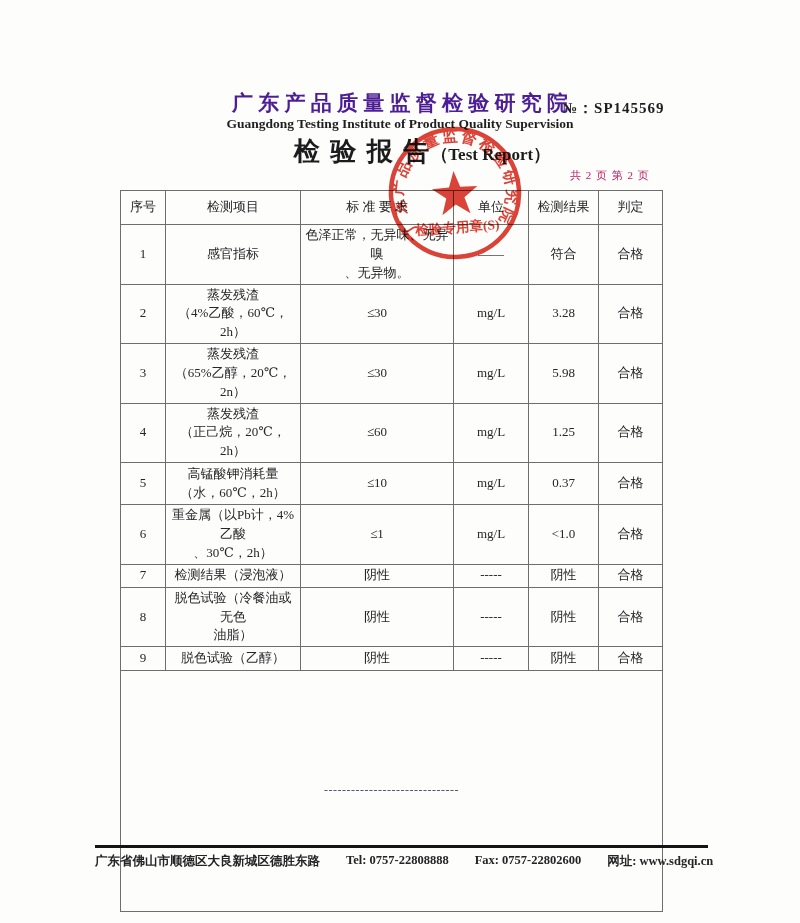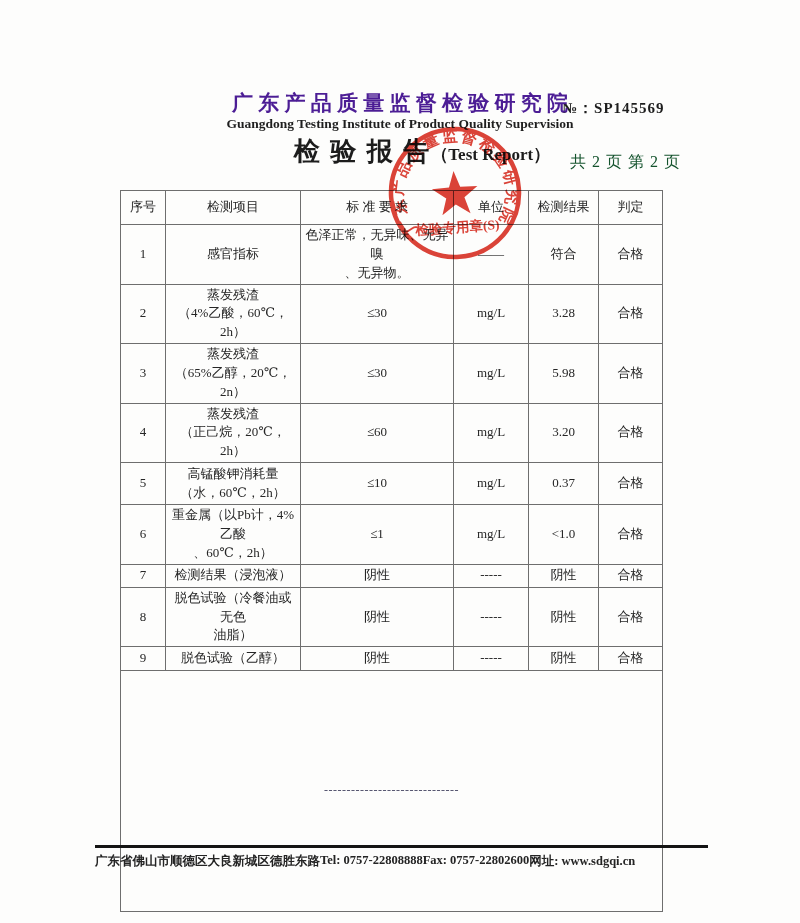--- a/index.html
+++ b/index.html
@@ -26,22 +26,22 @@
     position:absolute; top:116px; left:0; width:800px;
     text-align:center; font-size:13.5px; font-weight:bold; color:#1f1f1f;
   }
   .title-line {
     position:absolute; top:134px; left:0; width:800px; text-align:center;
     color:#1c1c1c; white-space:pre;
   }
   .title-cn { font-size:26px; font-weight:bold; letter-spacing:2px;margin-left:44px; }
   .title-en { font-size:17px; font-weight:bold; }
   .page-info {
-    position:absolute; top:152px; left:570px; width:120px;
-    font-size:16px; color:#14532d; letter-spacing:1px; white-space:pre;
+    position:absolute; top:168px; left:570px; width:120px;
+    font-size:11px; color:#be185d; letter-spacing:1px; white-space:pre;
   }
 
   table.report {
     position:absolute; top:190px; left:120px;
     border-collapse:collapse; table-layout:fixed; width:542px;
     background:transparent;
   }
   table.report th, table.report td {
     border:1px solid #6e6e6e;
     font-size:13px; font-weight:normal;
@@ -66,21 +66,21 @@
   }
   .stamp text { font-family:"Liberation Serif","DejaVu Serif",serif; }
 
   .footer-rule {
     position:absolute; top:845px; left:95px; width:613px; height:3px;
     background:#141414;
   }
   .footer {
     position:absolute; top:853px; left:95px; width:640px;
     font-size:12.5px; font-weight:bold; color:#242424;
-    display:flex; gap:0; white-space:nowrap;
+    display:flex; gap:26px; white-space:nowrap;
   }
 </style>
 </head>
 <body>
 
 <div class="page">
 
   <div class="report-no"><span>№：</span><span>SP145569</span></div>
 
   <div class="inst-cn">广 东 产 品 质 量 监 督 检 验 研 究 院</div>
@@ -134,36 +134,36 @@
       <td class="unit">mg/L</td>
       <td>5.98</td>
       <td>合格</td>
     </tr>
     <tr style="height:43px">
       <td>4</td>
       <td>蒸发残渣
 （正己烷，20℃，2h）</td>
       <td>≤60</td>
       <td class="unit">mg/L</td>
-      <td>3.20</td>
+      <td>1.25</td>
       <td>合格</td>
     </tr>
     <tr style="height:42px">
       <td>5</td>
       <td>高锰酸钾消耗量
 （水，60℃，2h）</td>
       <td>≤10</td>
       <td class="unit">mg/L</td>
       <td>0.37</td>
       <td>合格</td>
     </tr>
     <tr style="height:43px">
       <td>6</td>
       <td>重金属（以Pb计，4%乙酸
-、60℃，2h）</td>
+、30℃，2h）</td>
       <td>≤1</td>
       <td class="unit">mg/L</td>
       <td>&lt;1.0</td>
       <td>合格</td>
     </tr>
     <tr style="height:23px">
       <td>7</td>
       <td>检测结果（浸泡液）</td>
       <td>阴性</td>
       <td class="unit">-----</td>

